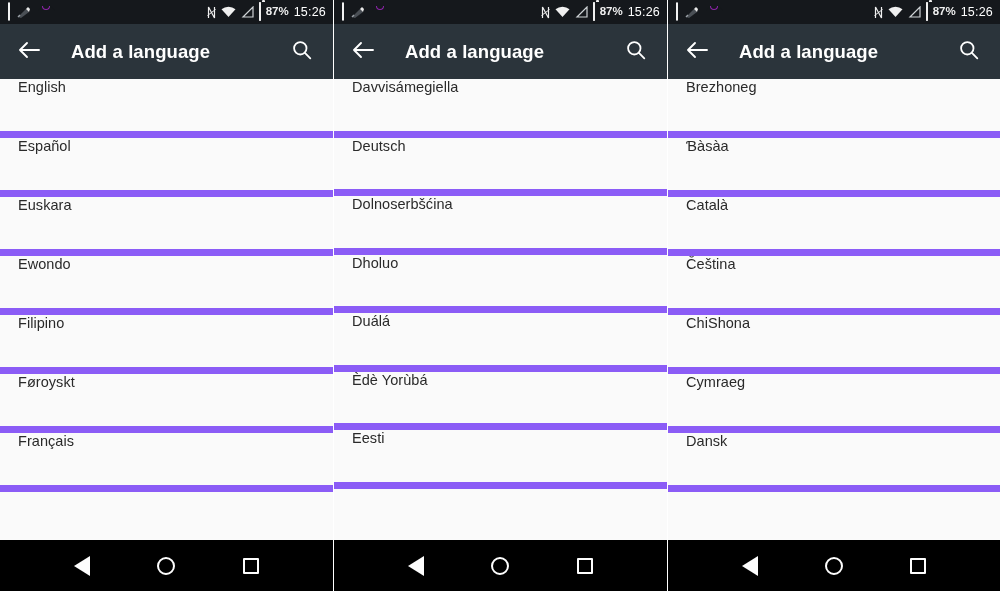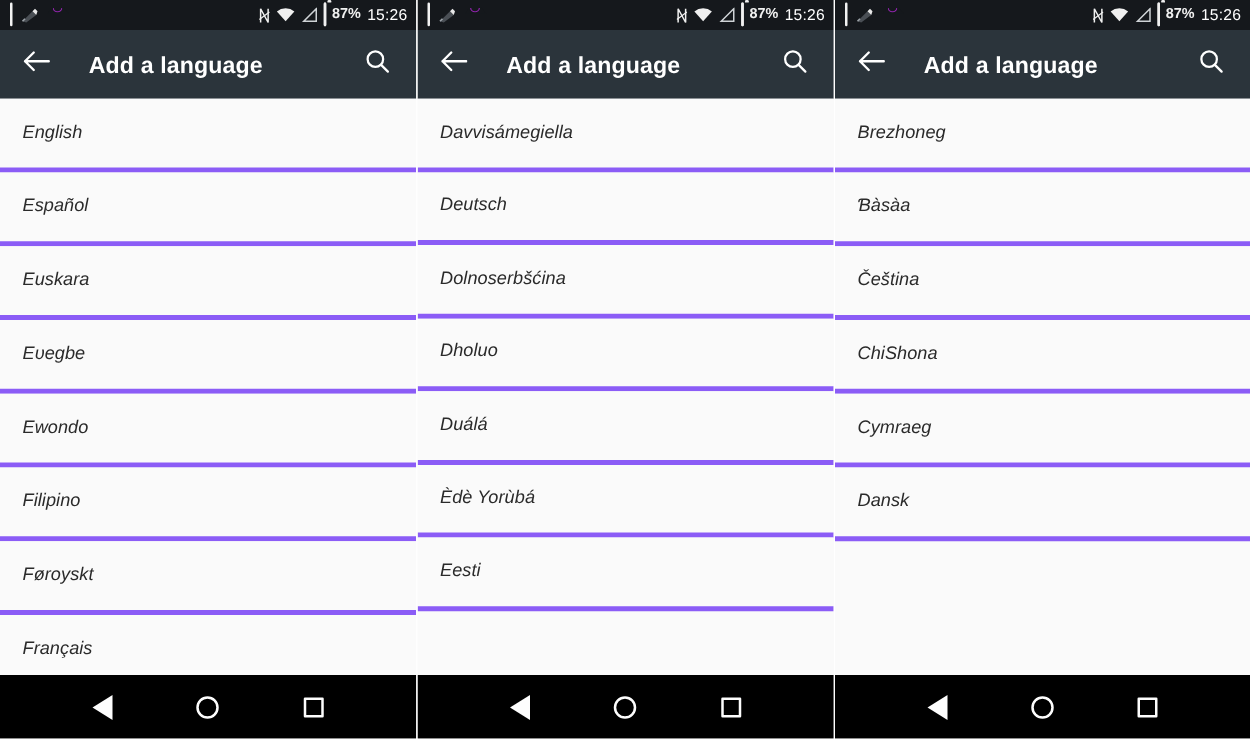--- a/index.html
+++ b/index.html
@@ -173,26 +173,25 @@
 
   
   .list {
     background: #fafafa;
     height: calc(591px - 24px - 55px - 51px);
     overflow: hidden;
   }
   .list-row {
     height: 59px;
     box-sizing: border-box;
-    border-bottom: 4px solid #8b5cf6;
-    display: flex;
-    align-items: center;
+    border-bottom: 7px solid #8b5cf6;
+    display: flex;
+    align-items: flex-start;
     padding-left: 18px;
     background: #fafafa;
-    font-style: italic;
   }
   .list-row .label {
     color: #2a2a2a;
     font-size: 14.5px;
     line-height: 1.2;
     letter-spacing: 0.05px;
     white-space: nowrap;
   }
   .offset-2 .list-row { height: 58.5px; }
 
@@ -301,23 +300,20 @@
       <div class="list-row">
           <span class="label">English</span>
         </div>
       <div class="list-row">
           <span class="label">Español</span>
         </div>
       <div class="list-row">
           <span class="label">Euskara</span>
         </div>
       <div class="list-row">
-          <span class="label">Eʋegbe</span>
-        </div>
-      <div class="list-row">
           <span class="label">Ewondo</span>
         </div>
       <div class="list-row">
           <span class="label">Filipino</span>
         </div>
       <div class="list-row">
           <span class="label">Føroyskt</span>
         </div>
       <div class="list-row">
           <span class="label">Français</span>
@@ -491,20 +487,23 @@
     </div>
 
     <div class="list">
       <div class="list-row">
           <span class="label">Brezhoneg</span>
         </div>
       <div class="list-row">
           <span class="label">Ɓàsàa</span>
         </div>
       <div class="list-row">
+          <span class="label">Català</span>
+        </div>
+      <div class="list-row">
           <span class="label">Čeština</span>
         </div>
       <div class="list-row">
           <span class="label">ChiShona</span>
         </div>
       <div class="list-row">
           <span class="label">Cymraeg</span>
         </div>
       <div class="list-row">
           <span class="label">Dansk</span>

